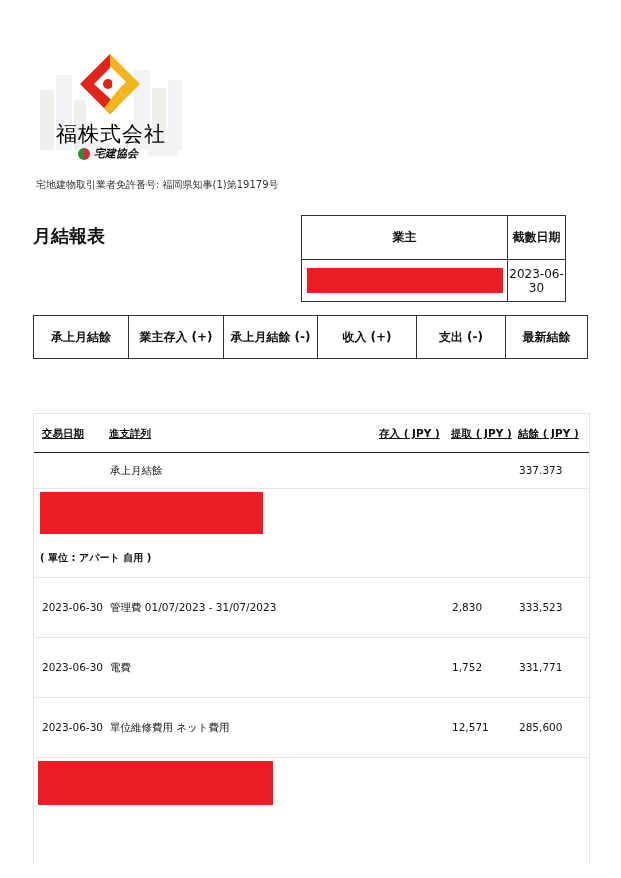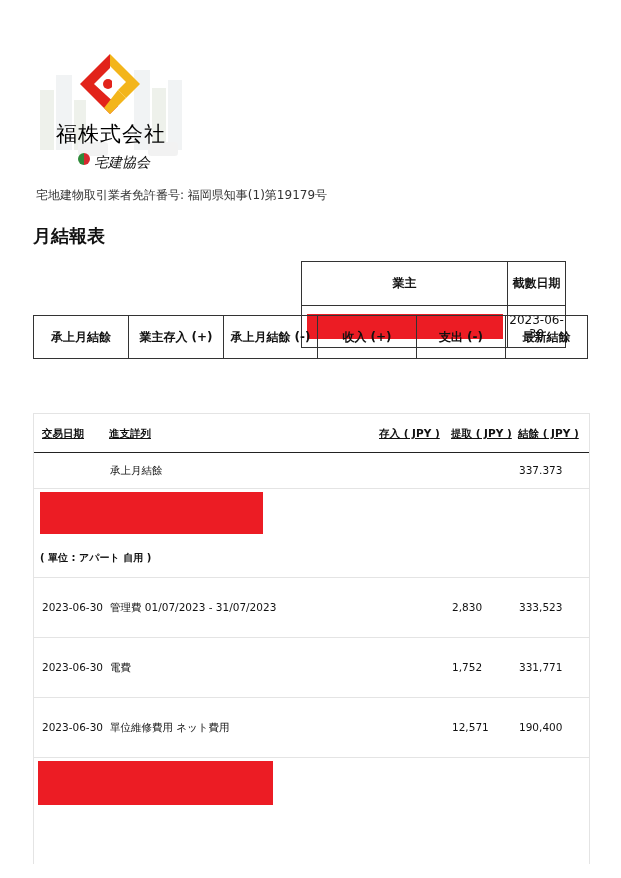--- a/index.html
+++ b/index.html
@@ -6,27 +6,27 @@
   body {
     width: 621px; height: 878px; position: relative; overflow: hidden;
     font-family: "DejaVu Sans", "Liberation Sans", sans-serif; color: #111;
   }
   .logo-wrap { position: absolute; left: 34px; top: 42px; width: 160px; height: 120px; }
   .logo-bg { position: absolute; left: 4px; top: 8px; width: 148px; height: 110px; opacity: .35; }
   .logo-mark { position: absolute; left: 44px; top: 10px; width: 64px; height: 64px; }
   .logo-name { position: absolute; left: 22px; top: 78px; font-size: 21px; letter-spacing: 1px; color: #000000; white-space: nowrap; }
   .logo-assoc { position: absolute; left: 44px; top: 104px; display: flex; align-items: center; gap: 4px; }
   .logo-assoc .badge { width: 12px; height: 12px; border-radius: 50%; background: conic-gradient(#d7282f 0 50%, #2f8a3a 50% 100%); }
-  .logo-assoc span { font-size: 14px; font-weight: normal; font-style: italic; color: #111; margin-top: 8px; }
-  .license { position: absolute; left: 36px; top: 187px; font-size: 12px; color: #333; white-space: nowrap; }
+  .logo-assoc span { font-size: 11px; font-weight: bold; font-style: italic; color: #111; }
+  .license { position: absolute; left: 36px; top: 178px; font-size: 10px; color: #333; white-space: nowrap; }
 
   .title { position: absolute; left: 33px; top: 224px; font-size: 18px; font-weight: bold; color: #111; }
 
   table { border-collapse: collapse; }
-  .owner-table { position: absolute; left: 301px; top: 215px; width: 265px; margin-top: 46px; }
+  .owner-table { position: absolute; left: 301px; top: 215px; width: 265px; }
   .owner-table td, .owner-table th { border: 1.5px solid #333; font-size: 12px; text-align: center; }
   .owner-table th { height: 41px; font-weight: bold; }
   .owner-table td { height: 39px; }
   .redact { background: #ec1c24; }
   .owner-redact { display: block; width: 196px; height: 25px; margin: 0 auto; }
 
   .summary { position: absolute; left: 33px; top: 315px; width: 555px; }
   .summary th, .summary td { border: 1.5px solid #333; text-align: center; font-size: 12px; }
   .summary th { height: 40px; font-weight: bold; }
   .summary td { height: 40px; }
@@ -151,21 +151,21 @@
         <td>電費</td>
         <td></td>
         <td>1,752</td>
         <td>331,771</td>
       </tr>
       <tr class="tx-row">
         <td style="padding-left:8px">2023-06-30</td>
         <td>單位維修費用 ネット費用</td>
         <td></td>
         <td>12,571</td>
-        <td>190,400</td>
+        <td>285,600</td>
       </tr>
       <tr style="border-bottom:none">
         <td colspan="5" class="unit-cell" style="padding-left:4px">
           <span class="redact unit-redact" style="width:235px;height:44px"></span>
         </td>
       </tr>
     </tbody>
   </table>
 </div>
 

